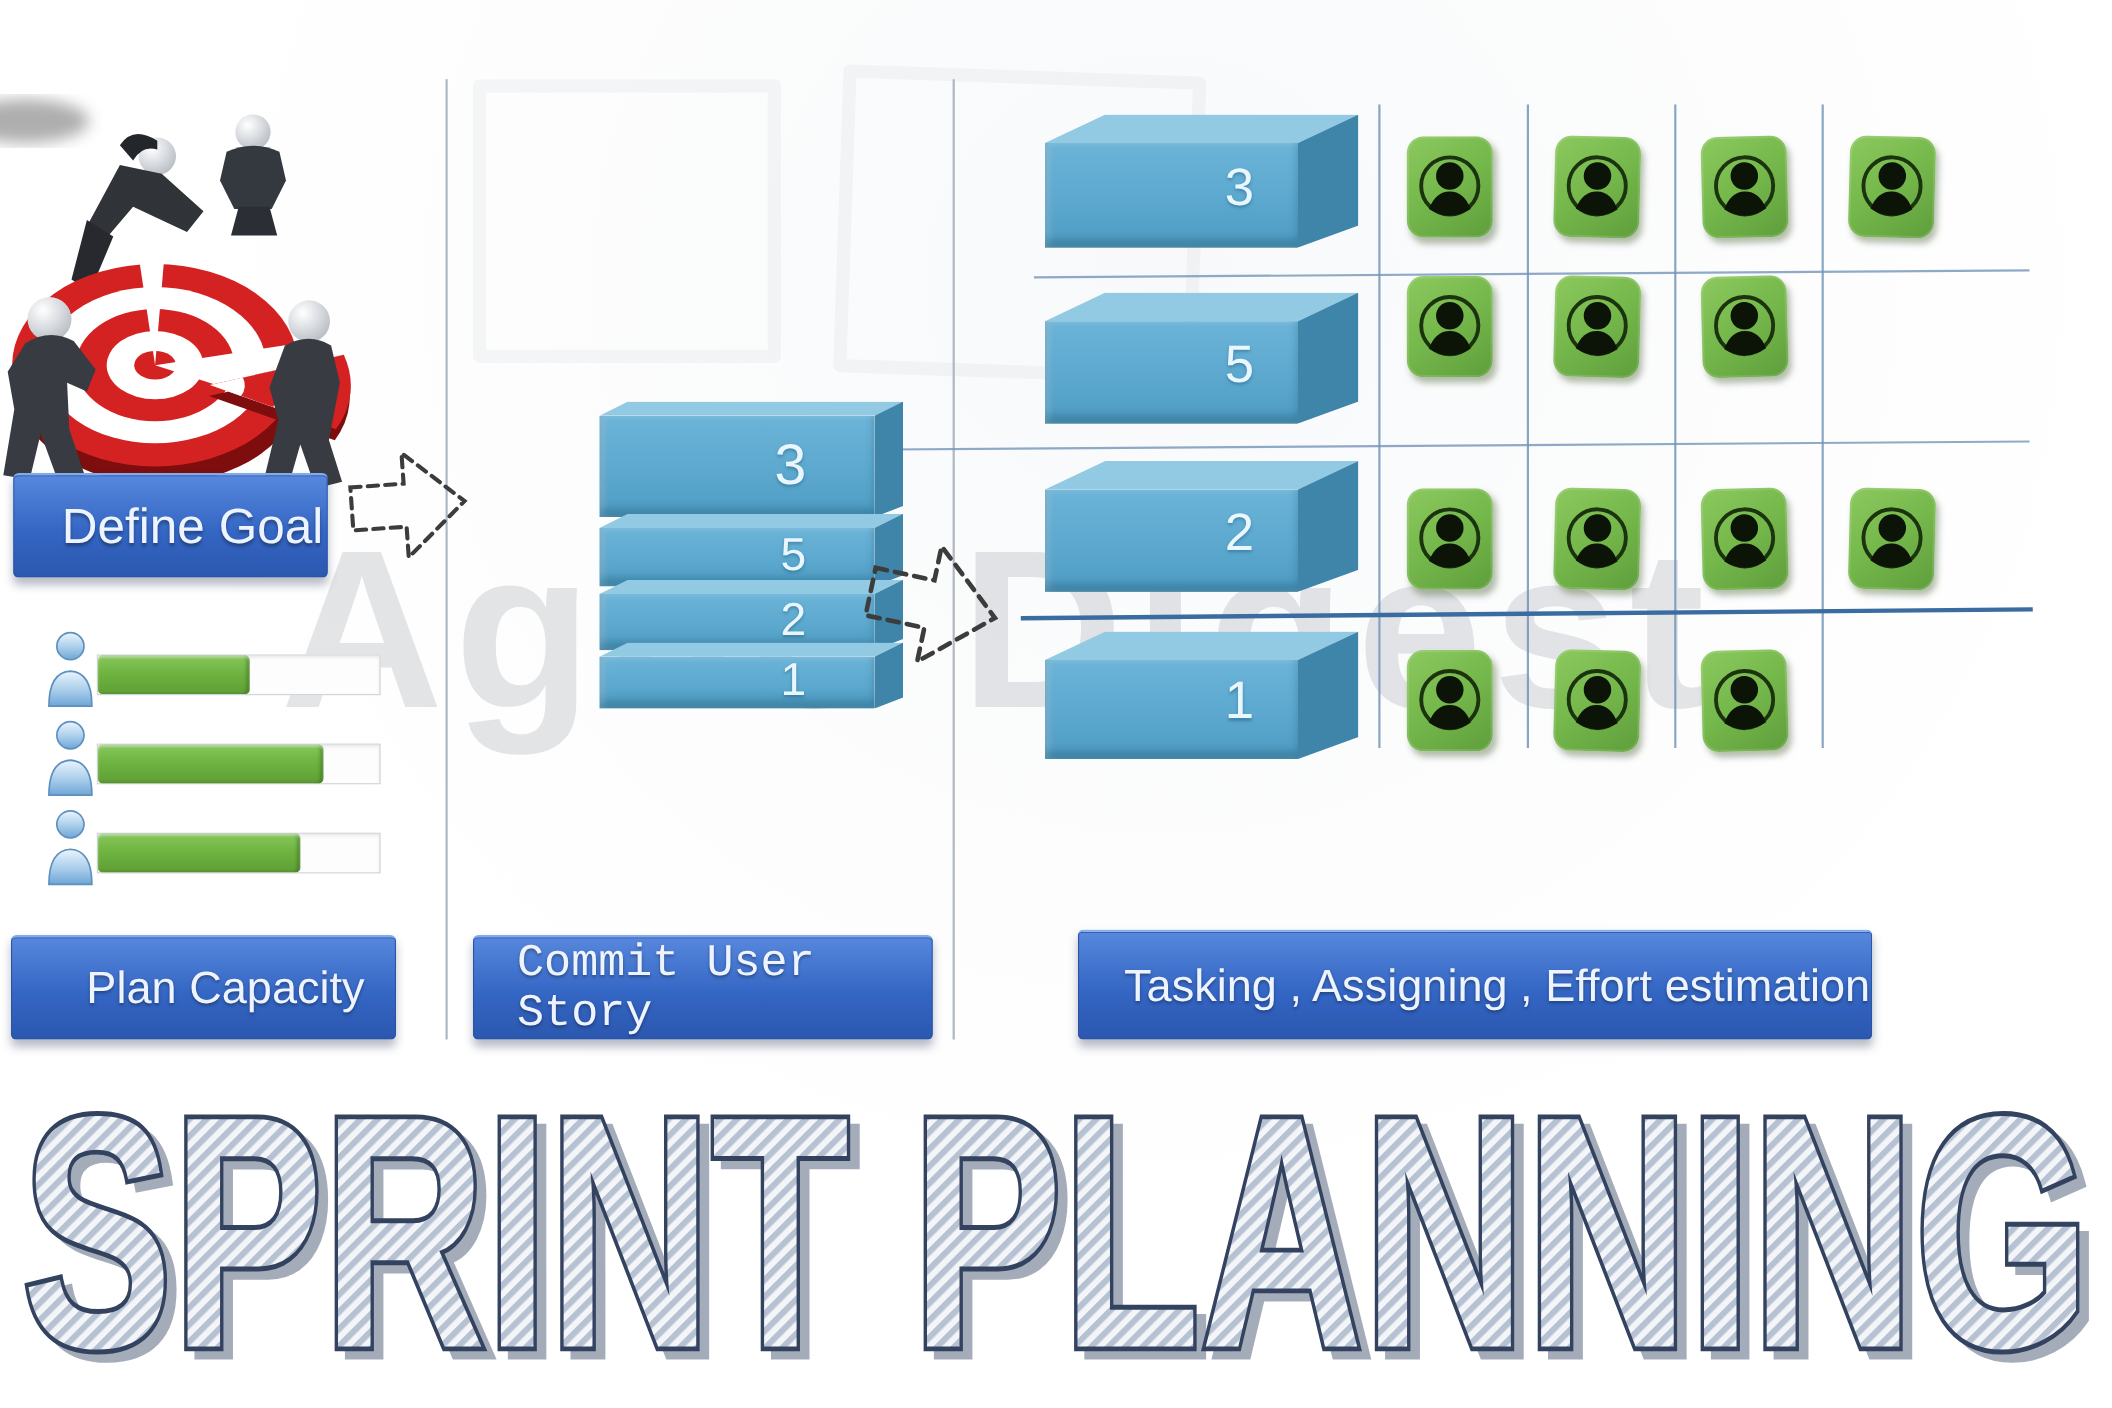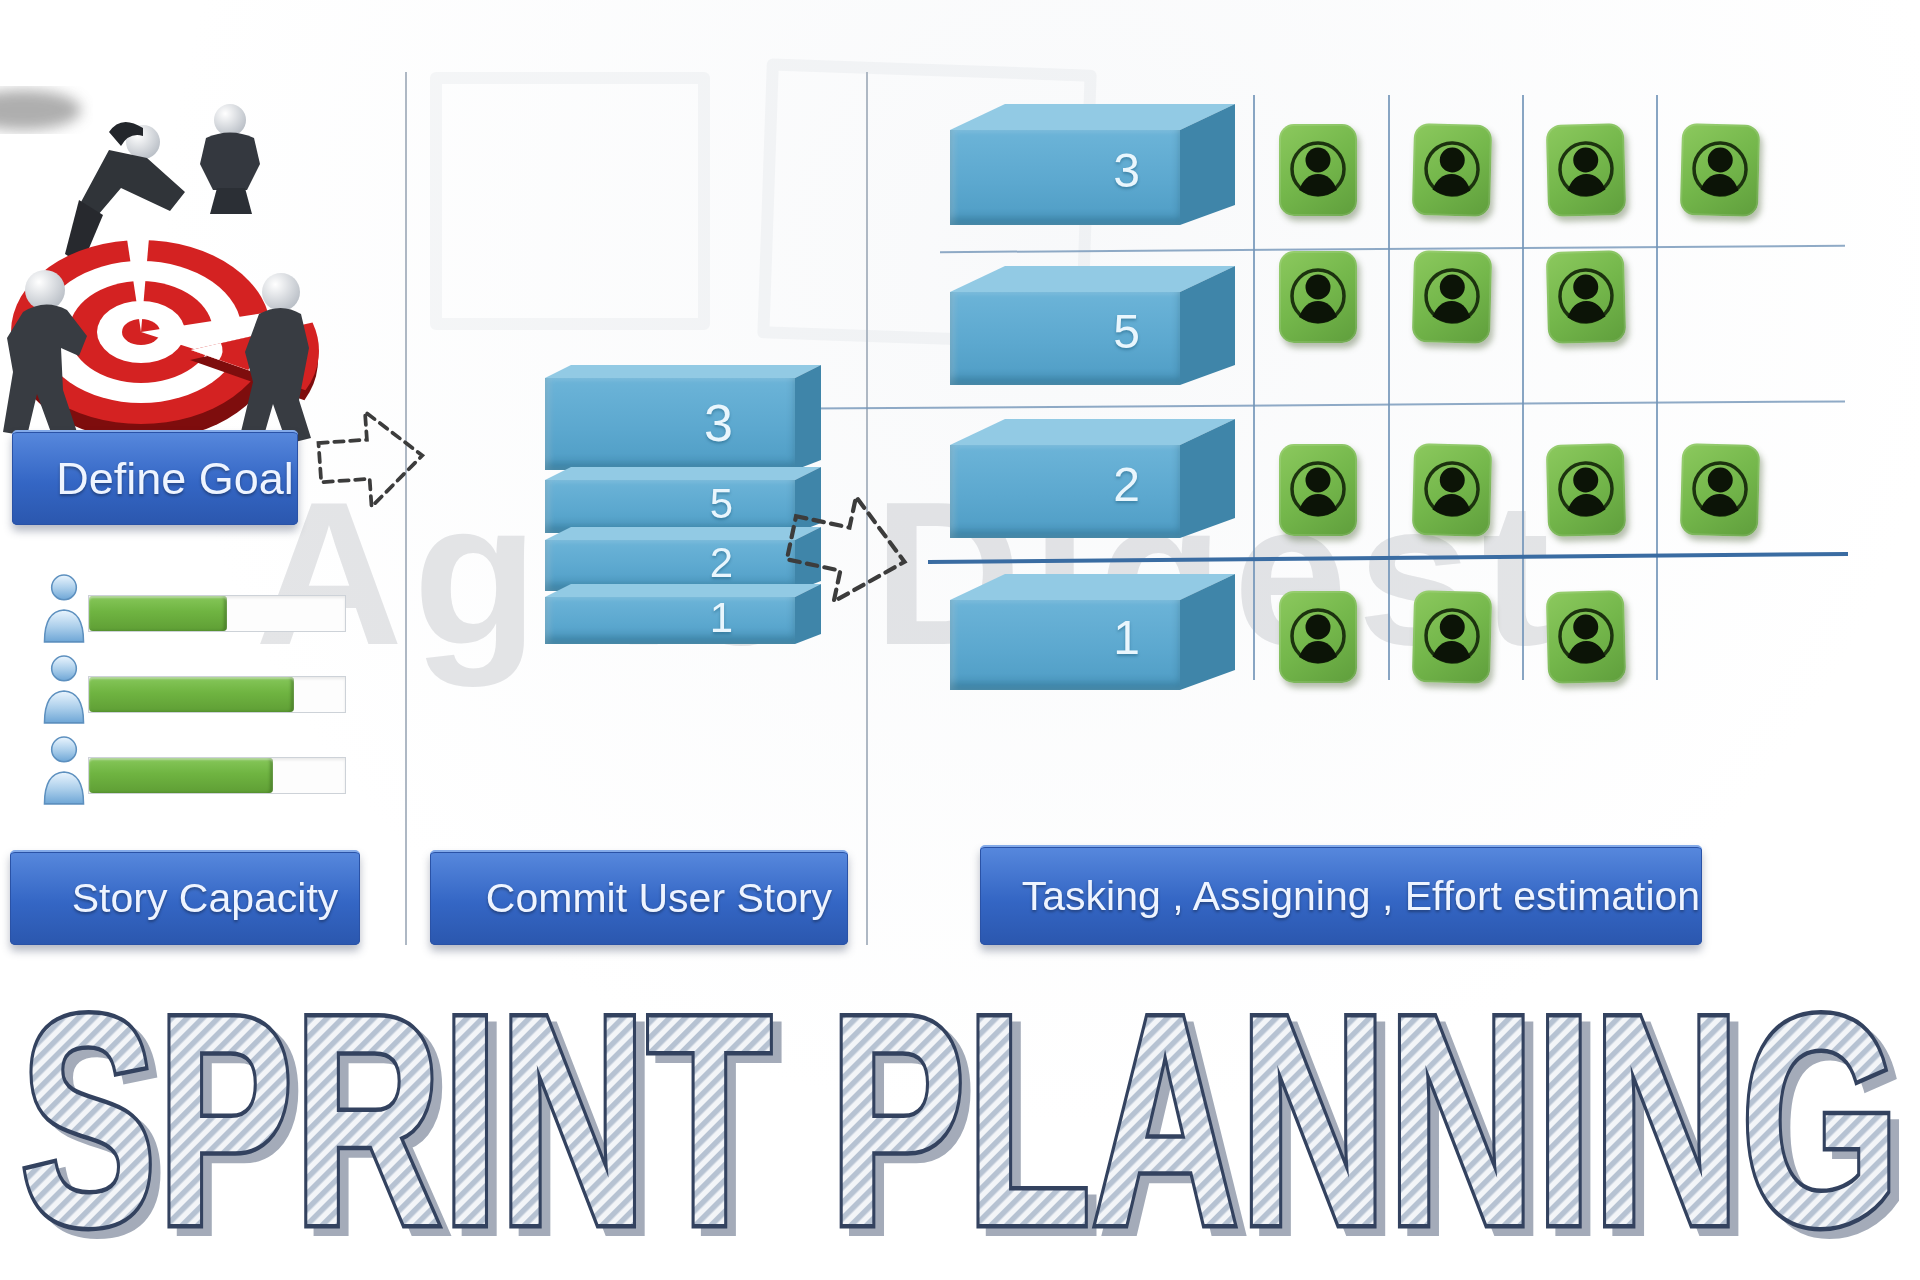--- a/index.html
+++ b/index.html
@@ -25,21 +25,21 @@
   .vdivider{position:absolute;width:2px;background:var(--divider);z-index:1;}
 
   
   .banner{position:absolute;display:flex;align-items:center;justify-content:center;
      background:linear-gradient(180deg,var(--banner_blue_top) 0%,var(--banner_blue_mid) 55%,var(--banner_blue_bottom) 100%);
      border-top:2px solid #83aae9;border-radius:5px;color:#eef4ff;
      box-shadow:0 6px 9px rgba(50,60,90,.35), inset 0 0 0 1px #2a52a6;
      text-shadow:0 2px 3px rgba(0,0,0,.35);z-index:3;padding-left:40px;}
   .banner-define{left:12px;top:430px;width:286px;height:95px;font-size:45px;}
   .banner-plan{left:10px;top:850px;width:350px;height:95px;font-size:41px;}
-  .banner-commit{left:430px;top:850px;width:418px;height:95px;font-size:41px;}
+  .banner-commit{left:430px;top:850px;width:418px;height:95px;font-size:41px;font-family:Liberation Mono, monospace;}
   .banner-tasking{left:980px;top:845px;width:722px;height:100px;font-size:41px;}
 
   
   .target-art{position:absolute;left:-8px;top:50px;width:352px;height:400px;z-index:2;}
 
   
   .cap-person{position:absolute;left:40px;width:48px;height:74px;z-index:2;}
   .cap-track{position:absolute;left:88px;width:258px;height:37px;background:#fdfdfd;
      border:1px solid #cdd2d8;box-shadow:inset 0 2px 3px rgba(0,0,0,.08);z-index:2;}
   .cap-fill{height:100%;border-radius:4px;
@@ -186,21 +186,21 @@
     <div class="cap-fill" style="width: 80%;"></div>
   </div>
   <svg class="cap-person" style="top:734px;">
       <use href="#buddy"></use>
     </svg>
   <div class="cap-track" style="top:757px;">
     <div class="cap-fill" style="width: 72%;"></div>
   </div>
 
   <div class="banner banner-plan">
-    <span>Story Capacity</span>
+    <span>Plan Capacity</span>
   </div>
 
   <svg class="dash-arrow" style="left:316px;top:396px;width:112px;height:126px;transform:rotate(-4deg);" viewBox="0 0 120 130">
     <path d="M4,44 L56,44 L56,14 L114,65 L56,116 L56,86 L4,86 Z" fill="none" stroke="#3c3c3c" stroke-width="4" stroke-dasharray="10 7" stroke-linecap="round"></path>
   </svg>
 
   <div class="box3d mbox" style="left:545px;top:365px;height:105px;">
     <div class="topf"></div>
       <div class="sidef"></div>
       <div class="facef"></div>

